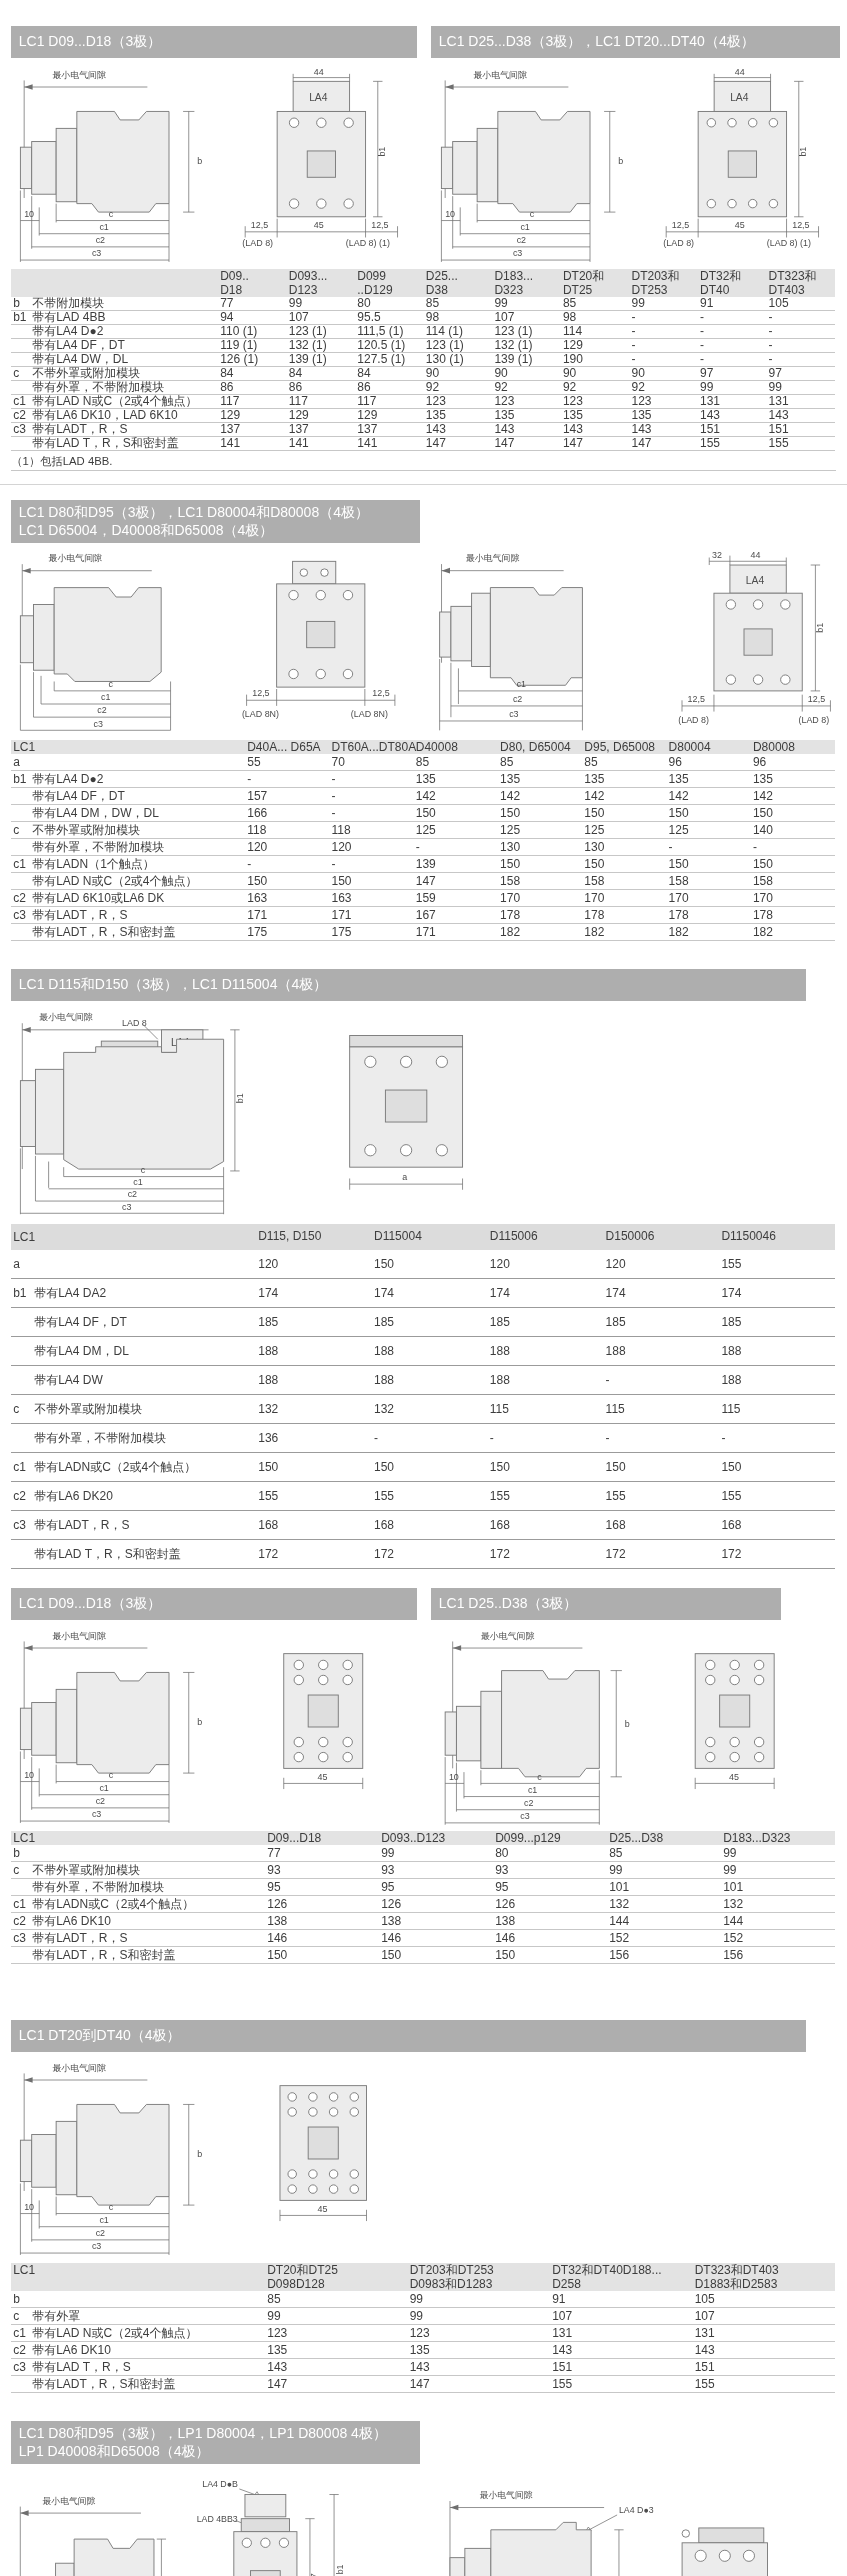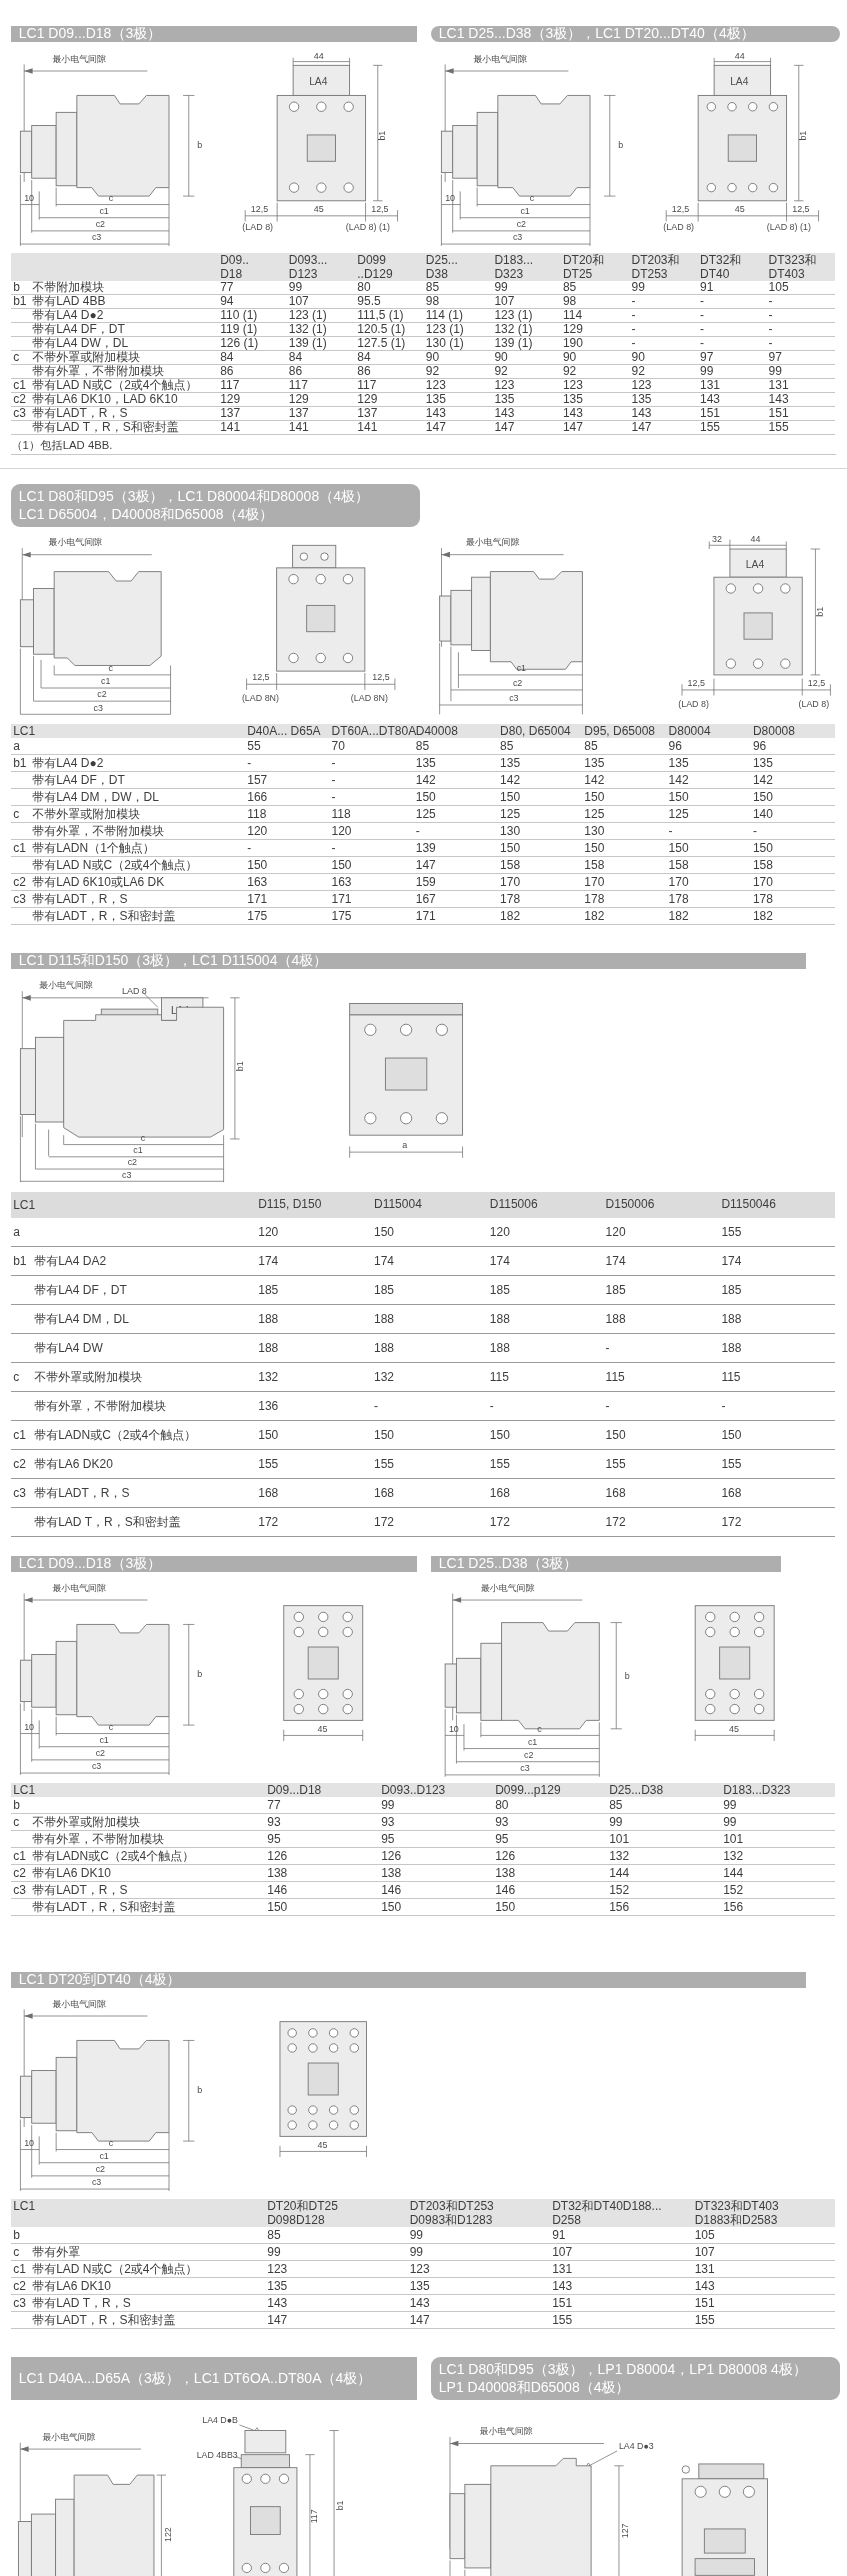--- a/index.html
+++ b/index.html
@@ -3,24 +3,24 @@
 <meta charset="utf-8">
 <style>
   html,body{margin:0;padding:0;background:#ffffff;}
   body{font-family:"Liberation Sans","DejaVu Sans",sans-serif;color:#3d3d3d;}
   .page{width:847px;background:#fff;}
   .pad-top{height:26px;}
   .sec-row{display:flex;gap:14px;margin:0 6.6px 0 11.3px;}
   .bar{background:#aeaeae;color:#ffffff;font-size:14px;box-sizing:border-box;padding:0 7.5px;display:flex;align-items:center;}
   .bar.two{display:block;padding-top:2.8px;padding-bottom:11px;}
   .bar.two div{line-height:18px;}
-  .h21{height:16px;}
+  .h21{height:32px;}
   .h46{height:43px;}
   .w431{width:406px;}
-  .w435{width:409px;border-radius:9px;}
+  .w435{width:409px;}
   .w372{width:350px;}
   .wfull{width:795px;}
   .draw-row{display:flex;align-items:flex-start;gap:26px;margin:7.5px 11.3px 3.8px 11.3px;}
   .note{font-size:11.3px;margin:2.8px 11.3px 0 11.3px;padding-bottom:1px;}
   .note.underlined{border-bottom:0.9px solid #c7c7c7;}
   .rule{height:0.9px;background:#d4d4d4;margin:13px 0 15px 0;} .gap20{height:19px;} .gap30{height:28px;} .gap60{height:56px;}
 
   table.tbl{border-collapse:collapse;table-layout:fixed;width:824px;margin:0 11.3px;font-size:12px;color:#3d3d3d;}
   .tbl th,.tbl td{font-weight:normal;text-align:left;padding:0 1.9px;vertical-align:top;white-space:nowrap;overflow:visible;}
   .tbl thead th{background:#e3e3e3;}
@@ -1102,21 +1102,20 @@
           <td class="val">147</td>
           <td class="val">155</td>
           <td class="val">155</td>
         </tr>
       </tbody>
     </table>
 
   <div class="gap30"></div>
 
   <div class="sec-row">
-    <div class="bar h46 w431">LC1 D40A...D65A（3极），LC1 DT6OA..DT80A（4极）</div>
     <div class="bar two h46 w435">
       <div>LC1 D80和D95（3极），LP1 D80004，LP1 D80008 4极）</div>
       <div>LP1 D40008和D65008（4极）</div>
     </div>
   </div>
 
   <div class="draw-row">
     <svg width="405" height="279" viewBox="0 0 430 296">
       <g>
         <text x="34" y="32">最小电气间隙</text>

